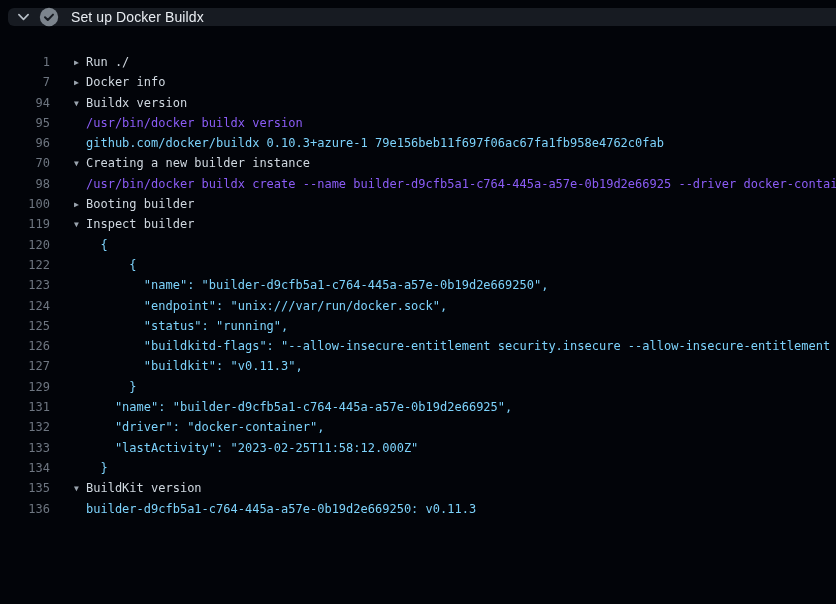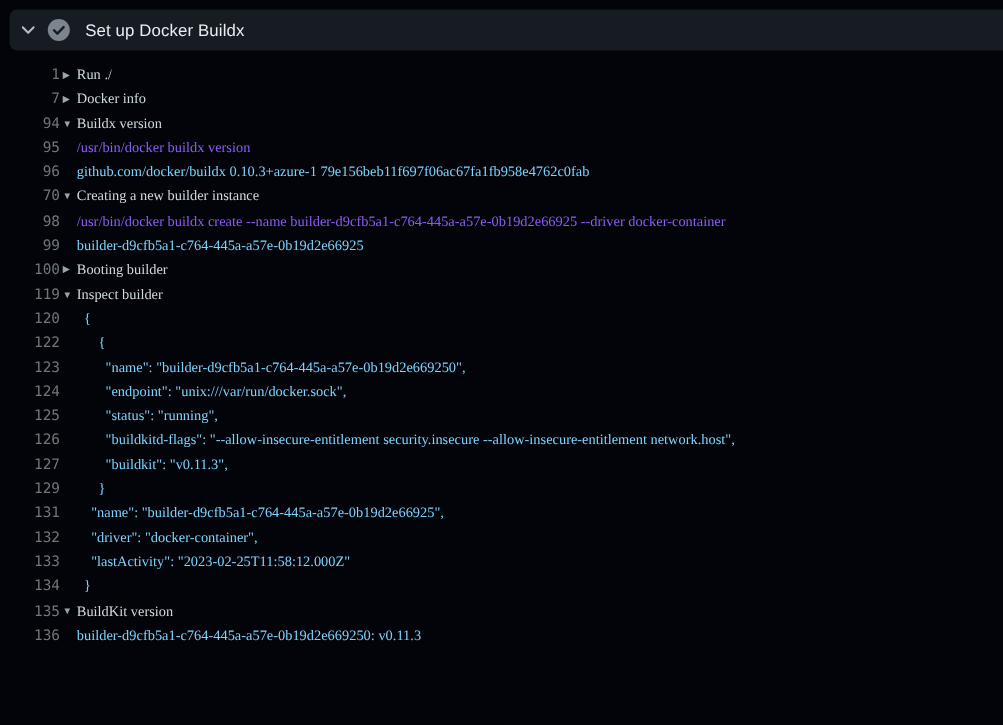--- a/index.html
+++ b/index.html
@@ -1,41 +1,41 @@
 <!DOCTYPE html>
 <html><head>
 <meta charset="utf-8">
 <style>
   * { margin:0; padding:0; box-sizing:border-box; }
   html,body { width:836px; height:604px; overflow:hidden; }
   body { background:#020409; font-family:"Liberation Sans", sans-serif; position:relative; }
 
   .step-header {
-    position:absolute; left:8px; top:8px; right:0; height:34px;
+    position:absolute; left:8px; top:8px; right:0; height:18px;
     background:#171b22; border-radius:6px 0 0 6px;
     display:flex; align-items:center; padding-left:10px;
     cursor:pointer;
   }
   .chev { width:11px; height:8px; margin-right:10px; flex:none; }
   .check-wrap { width:20px; height:20px; margin-right:12px; flex:none; }
   .step-title { color:#e9edf2; font-size:14px; letter-spacing:0.1px; }
 
   .log {
     position:absolute; left:0; top:46px; right:0; bottom:0;
     padding-top:6px;
     font-family:"DejaVu Sans Mono", monospace;
     font-size:12px; line-height:20.3px;
     overflow:hidden;
   }
   .row { display:flex; height:20.3px; white-space:pre; }
   .num {
     width:50px; flex:none; text-align:right;
     color:#6e7681; cursor:pointer; user-select:none;
   }
-  .content { margin-left:2px; white-space:pre; overflow:hidden;font-family:Liberation Serif, serif; }
+  .content { margin-left:24px; white-space:pre; overflow:hidden; }
   .row.plain .content { padding-left:12px; color:#7dd3fc; }
   .row.command .content { padding-left:12px; color:#8b5cf6; }
   .row.group .content { color:#d0d8e0; cursor:pointer; }
   .arrow {
     display:inline-block; width:12px; font-size:8px;
     color:#9aa4ae; vertical-align:1px;
   }
 </style>
 </head>
 <body>
@@ -52,21 +52,20 @@
 </div>
 
 <div class="log" id="log">
     <div class="row group"><span class="num">1</span><span class="content"><span class="arrow">▶</span><span>Run ./</span></span></div>
     <div class="row group"><span class="num">7</span><span class="content"><span class="arrow">▶</span><span>Docker info</span></span></div>
     <div class="row group"><span class="num">94</span><span class="content"><span class="arrow">▼</span><span>Buildx version</span></span></div>
     <div class="row command"><span class="num">95</span><span class="content">/usr/bin/docker buildx version</span></div>
     <div class="row plain"><span class="num">96</span><span class="content">github.com/docker/buildx 0.10.3+azure-1 79e156beb11f697f06ac67fa1fb958e4762c0fab</span></div>
     <div class="row group"><span class="num">70</span><span class="content"><span class="arrow">▼</span><span>Creating a new builder instance</span></span></div>
     <div class="row command"><span class="num">98</span><span class="content">/usr/bin/docker buildx create --name builder-d9cfb5a1-c764-445a-a57e-0b19d2e66925 --driver docker-container</span></div>
-    <div class="row plain"><span class="num">99</span><span class="content">builder-d9cfb5a1-c764-445a-a57e-0b19d2e66925</span></div>
     <div class="row group"><span class="num">100</span><span class="content"><span class="arrow">▶</span><span>Booting builder</span></span></div>
     <div class="row group"><span class="num">119</span><span class="content"><span class="arrow">▼</span><span>Inspect builder</span></span></div>
     <div class="row plain"><span class="num">120</span><span class="content">  {</span></div>
     <div class="row plain"><span class="num">122</span><span class="content">      {</span></div>
     <div class="row plain"><span class="num">123</span><span class="content">        "name": "builder-d9cfb5a1-c764-445a-a57e-0b19d2e669250",</span></div>
     <div class="row plain"><span class="num">124</span><span class="content">        "endpoint": "unix:///var/run/docker.sock",</span></div>
     <div class="row plain"><span class="num">125</span><span class="content">        "status": "running",</span></div>
     <div class="row plain"><span class="num">126</span><span class="content">        "buildkitd-flags": "--allow-insecure-entitlement security.insecure --allow-insecure-entitlement network.host",</span></div>
     <div class="row plain"><span class="num">127</span><span class="content">        "buildkit": "v0.11.3",</span></div>
     <div class="row plain"><span class="num">129</span><span class="content">      }</span></div>

